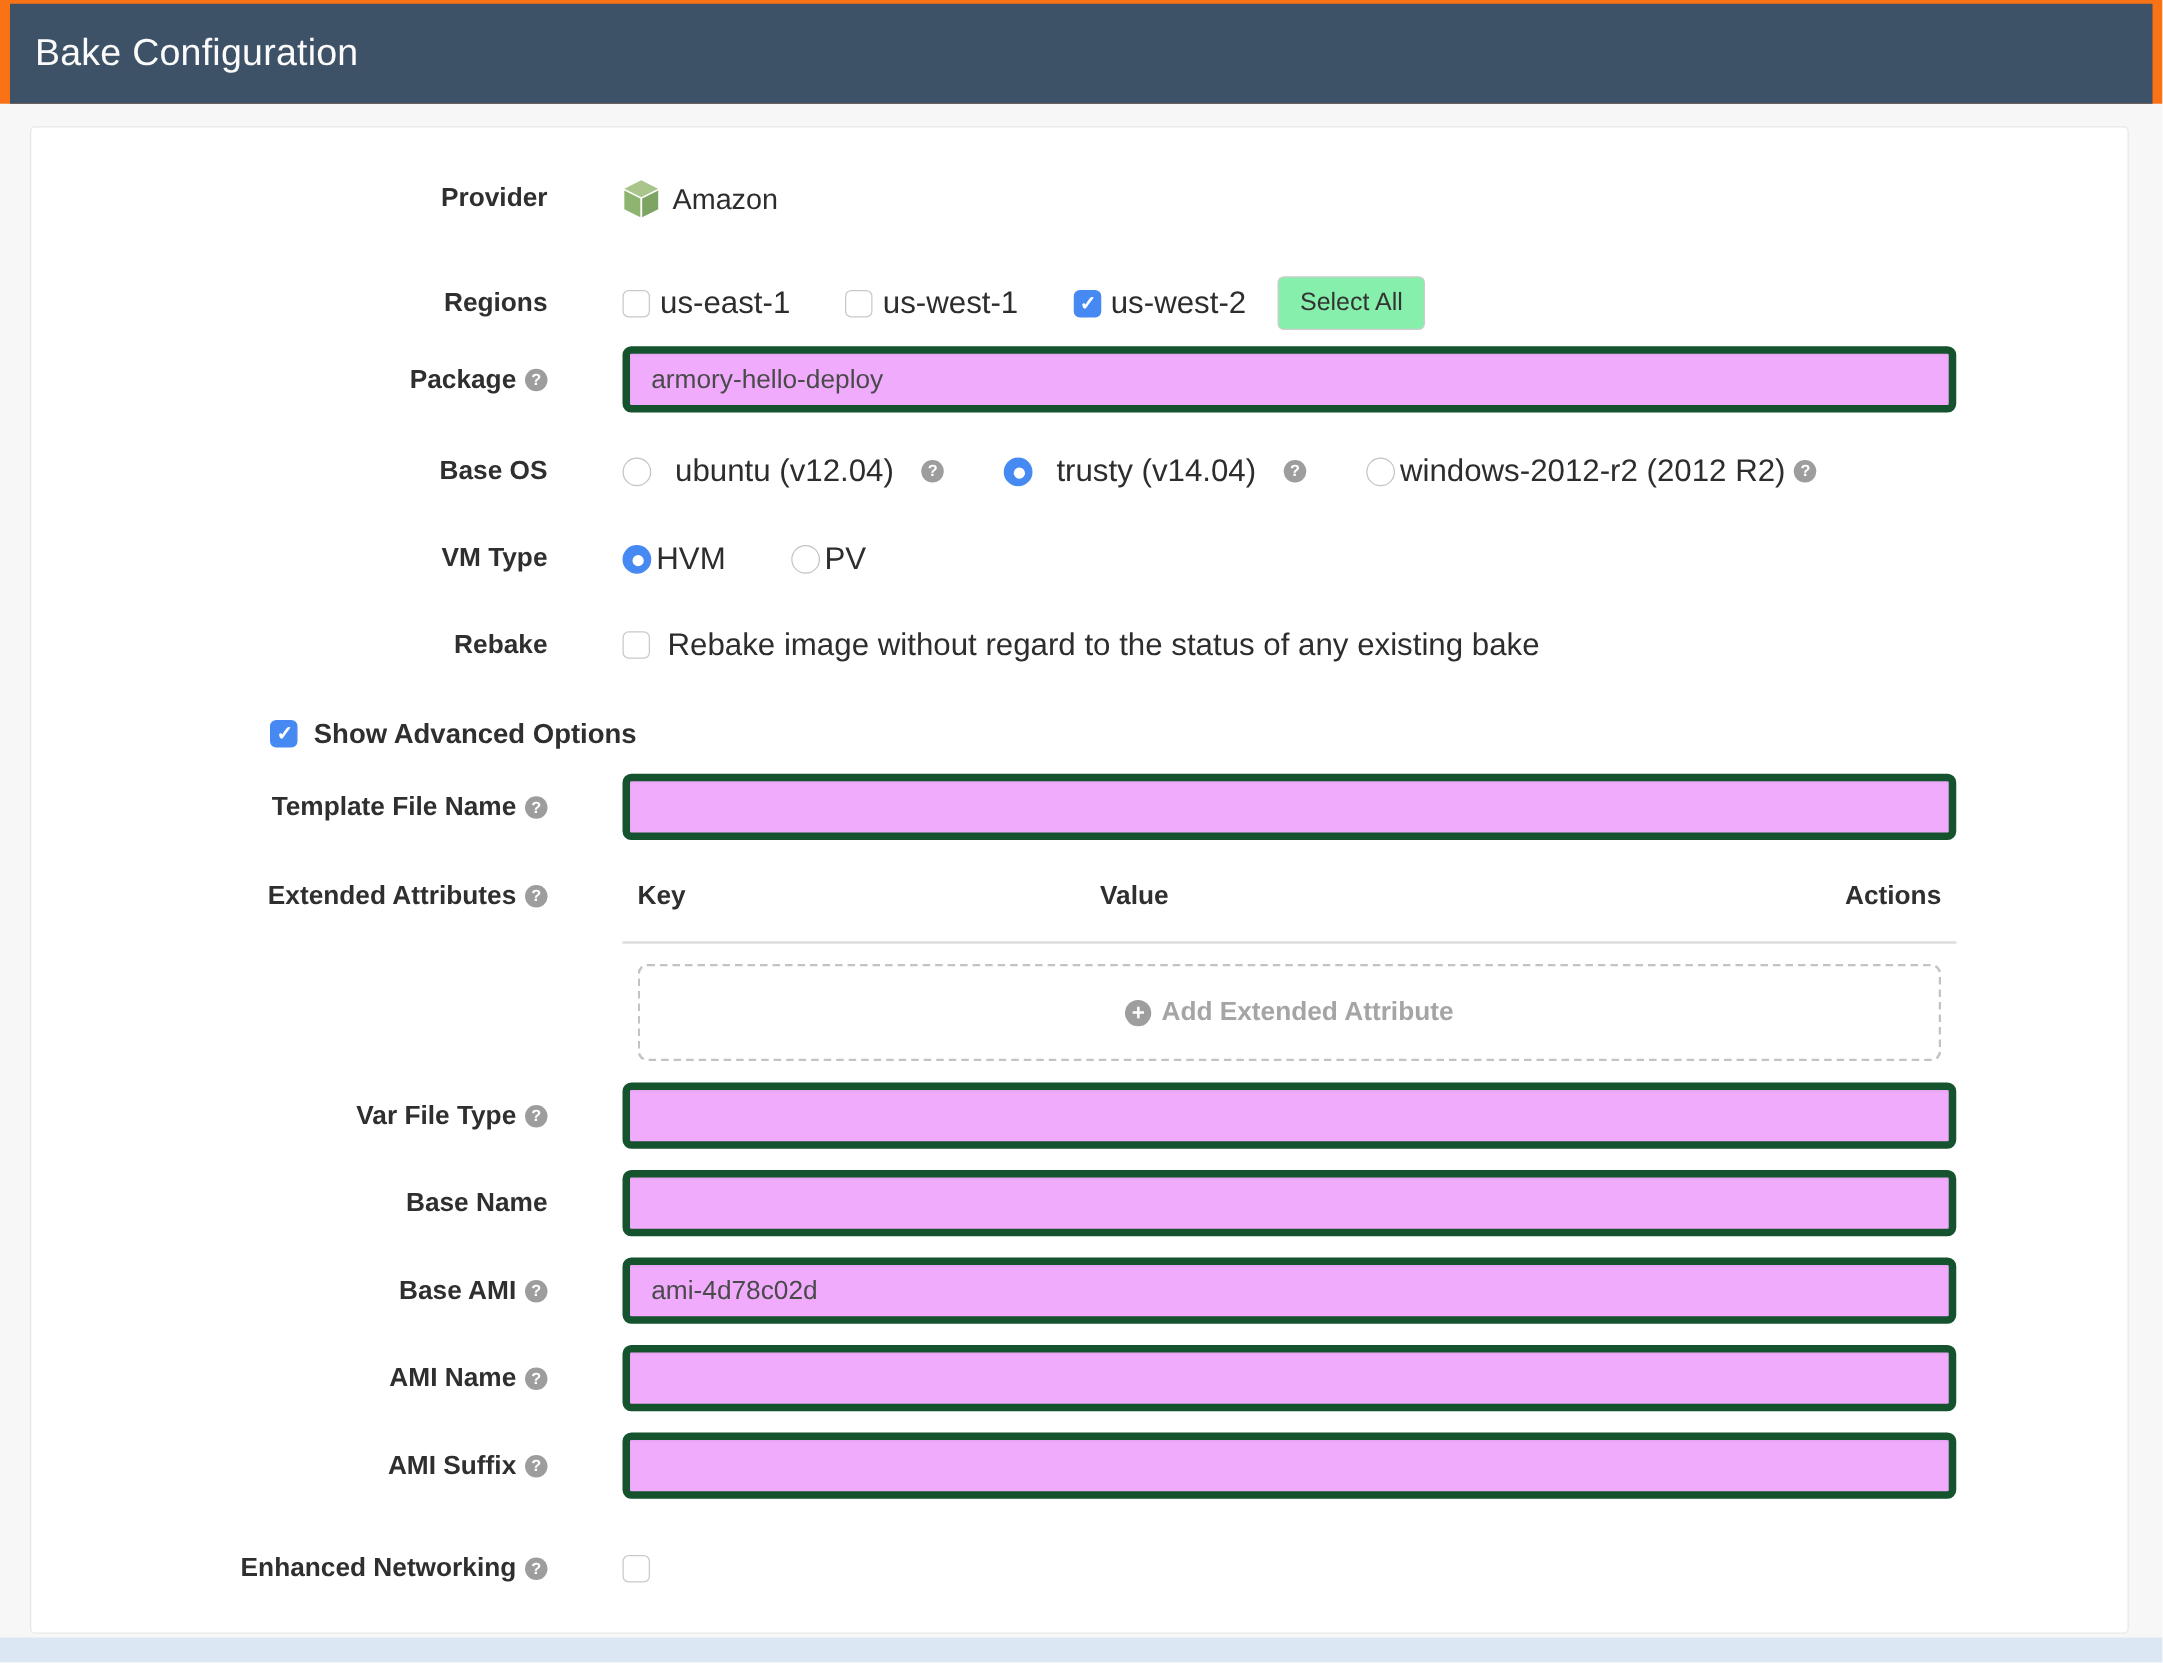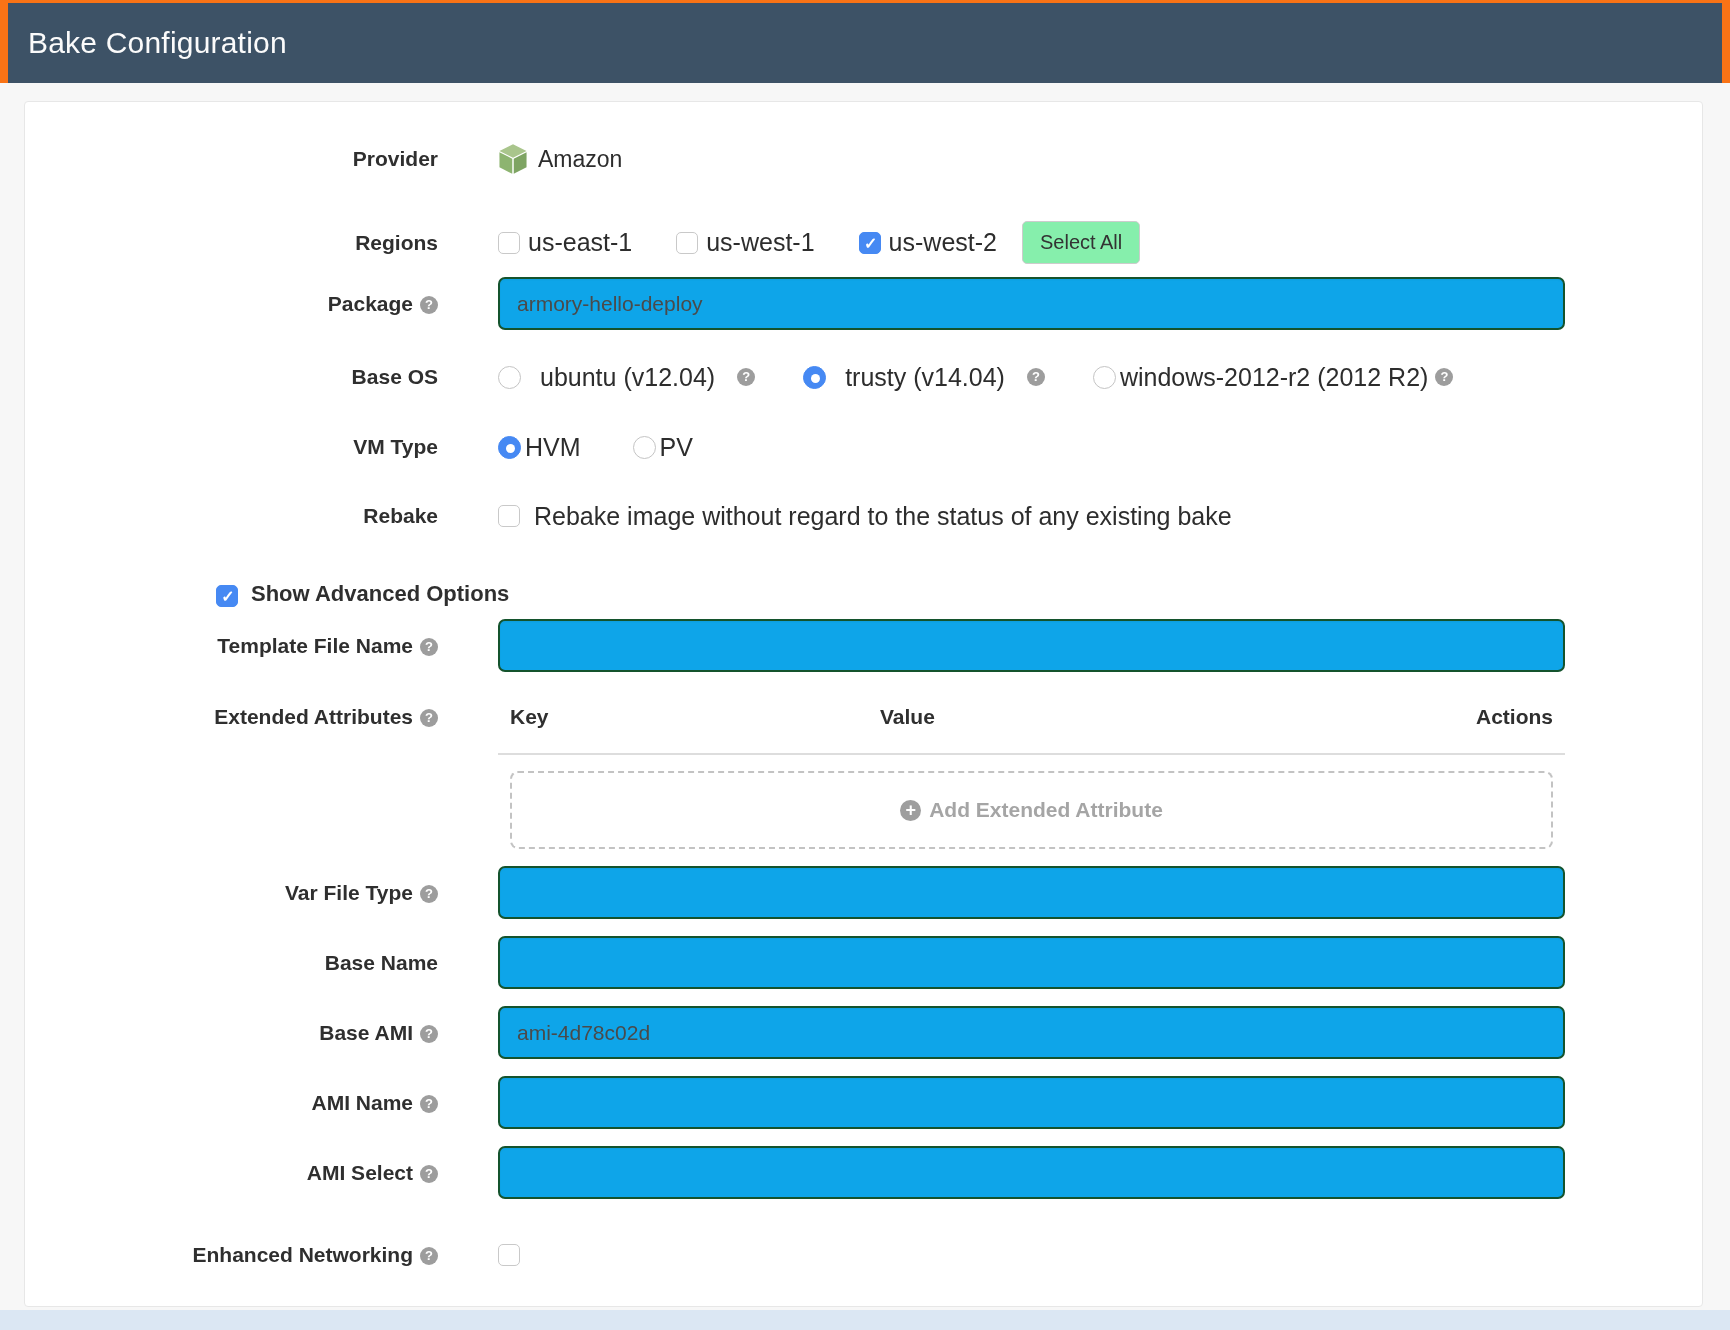--- a/index.html
+++ b/index.html
@@ -57,39 +57,39 @@
   }
   .offset { margin-left: 473px; width: 1067px; }
 
   
   .r-provider  { margin-top: 37px; height: 40px; }
   .r-regions   { margin-top: 42px; height: 43px; }
   .r-package   { margin-top: 13px; height: 53px; }
   .r-baseos    { margin-top: 27px; height: 40px; }
   .r-vmtype    { margin-top: 30px; height: 40px; }
   .r-rebake    { margin-top: 29px; height: 40px; }
-  .r-showadv   { margin-top: 31px; height: 40px; display: flex; align-items: flex-end; padding-left: 191px; }
+  .r-showadv   { margin-top: 31px; height: 40px; display: flex; align-items: center; padding-left: 191px; }
   .r-tfn       { margin-top: 12px; height: 53px; }
   .r-eahead    { margin-top: 25px; height: 40px; }
   .ea-rule     { margin-top: 16px; height: 2px; background: #dddddd; }
   .r-dashed    { margin-top: 16px; }
   .r-input17   { margin-top: 17px; height: 53px; }
   .r-en        { margin-top: 36px; height: 40px; }
 
   
   .text-input {
     width: 100%;
     height: 53px;
-    border: 2px solid #14532d;
+    border: 6px solid #14532d;
     border-radius: 7px;
     padding: 0 17px;
     font-family: "Liberation Sans", sans-serif;
     font-size: 21px;
     color: #4a4a4a;
-    background: #0ea5e9;
+    background: #f0abfc;
     box-shadow: inset 0 1px 2px rgba(0,0,0,0.05);
     outline: none;
   }
   .help-icon {
     display: inline-block;
     width: 18px; height: 18px;
     background: #9d9d9d;
     border-radius: 50%;
     color: #ffffff;
     font-size: 13px;
@@ -359,21 +359,21 @@
     <div class="label-col">
       <span>AMI Name</span><span class="help-icon"></span>
     </div>
     <div class="control-col">
       <input type="text" class="text-input" value="" style="">
     </div>
   </div>
 
   <div class="row r-input17">
     <div class="label-col">
-      <span>AMI Select</span><span class="help-icon"></span>
+      <span>AMI Suffix</span><span class="help-icon"></span>
     </div>
     <div class="control-col">
       <input type="text" class="text-input" value="" style="">
     </div>
   </div>
 
   <div class="row r-en">
     <div class="label-col">
       <span>Enhanced Networking</span><span class="help-icon"></span>
     </div>

